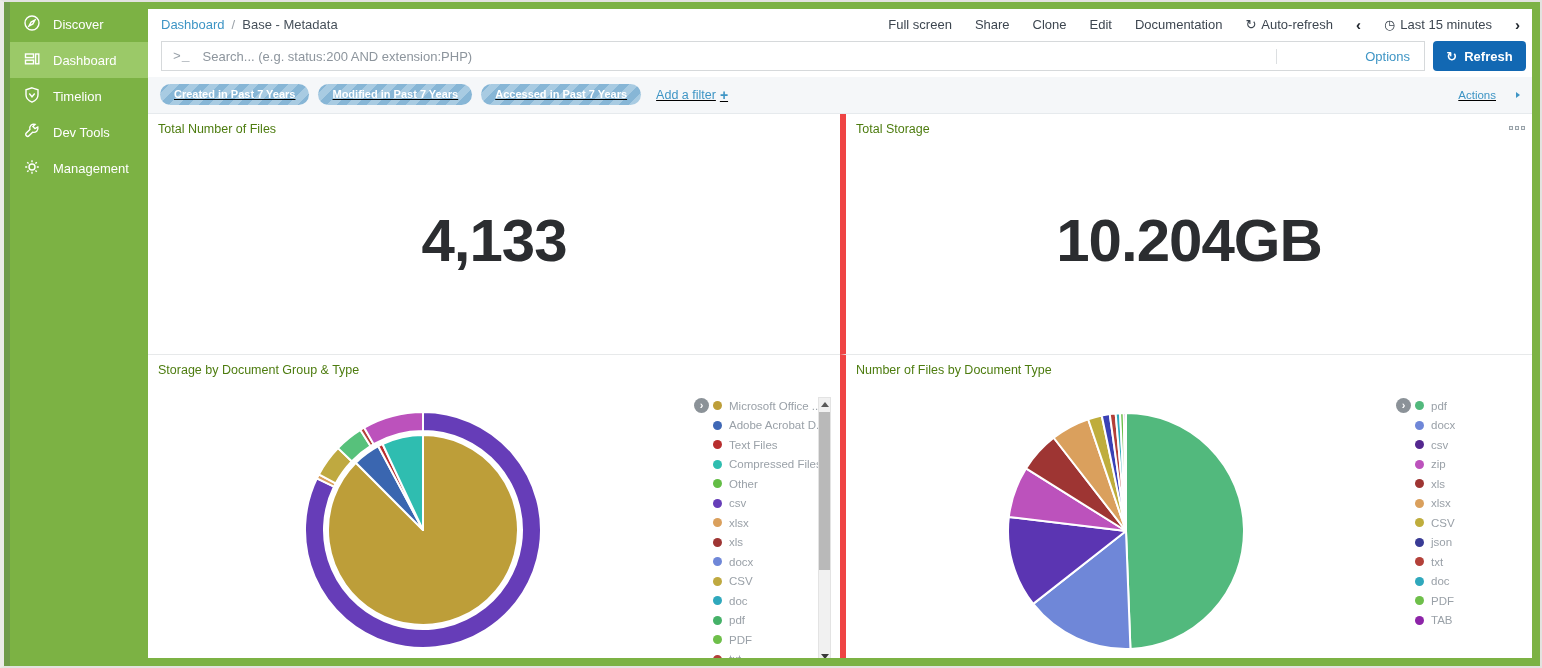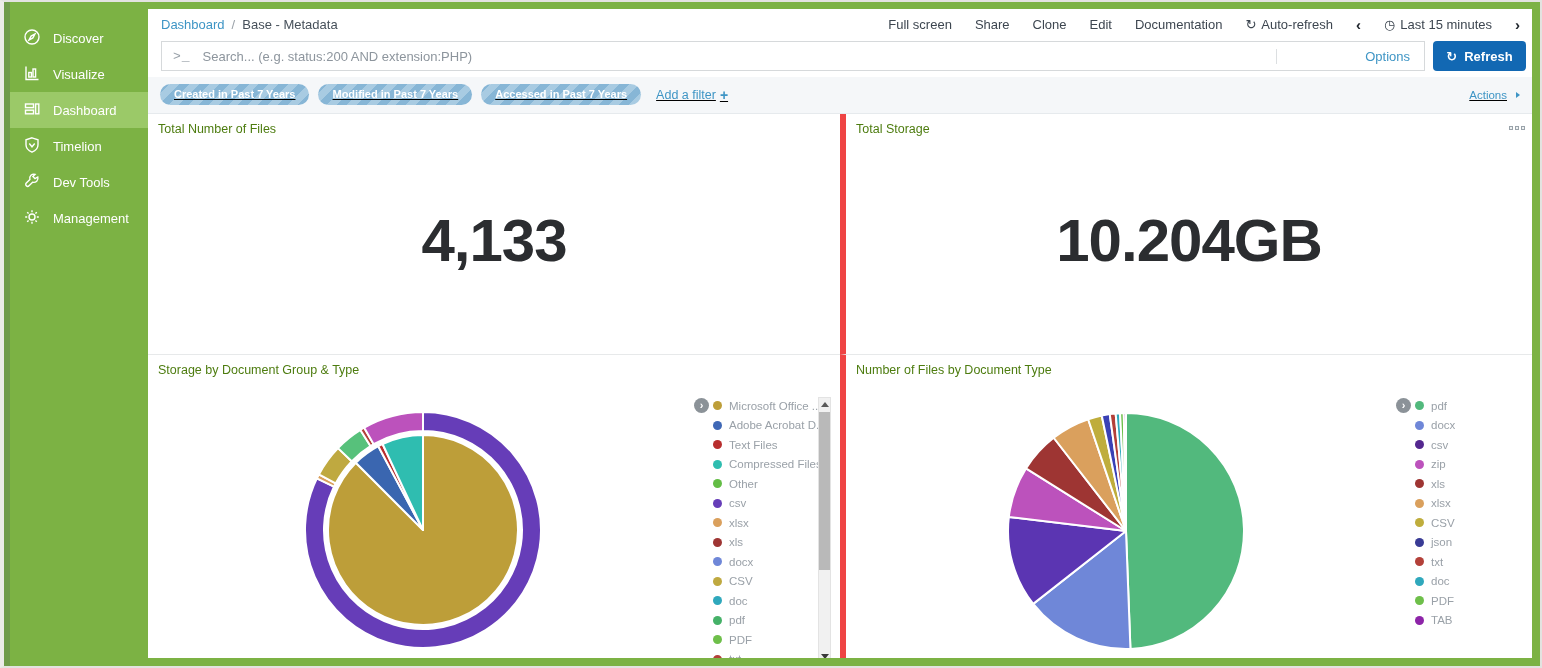--- a/index.html
+++ b/index.html
@@ -1,20 +1,20 @@
 <!DOCTYPE html>
 <html><head>
 <meta charset="utf-8">
 <style>
   html,body{margin:0;padding:0;}
   body{width:1542px;height:668px;font-family:"Liberation Sans","DejaVu Sans",sans-serif;background:#f2f2f0;}
   .window{box-sizing:border-box;width:1542px;height:668px;border:2px solid #e3e3e0;border-left:4px solid #ebebe8;display:flex;background:#7cb244;}
   
   .accent-strip{width:6px;background:#6f9b4a;flex:none;}
-  .sidebar{width:138px;flex:none;background:#7cb244;padding-top:18px;}
+  .sidebar{width:138px;flex:none;background:#7cb244;padding-top:4px;}
   .side-item{height:36px;display:flex;align-items:center;gap:12px;padding-left:13px;color:#fff;font-size:13px;cursor:pointer;}
   .side-item.active{background:#9bc968;}
   .side-item svg{flex:none;}
   
   .main{flex:1;padding:7px 8px 8px 0;box-sizing:border-box;min-width:0;}
   .content{background:#fff;height:100%;display:flex;flex-direction:column;min-width:0;}
   
   .topbar{height:27px;display:flex;align-items:center;padding:2px 12px 0 13px;font-size:13px;color:#46505a;}
   .crumb-link{color:#3e95c5;cursor:pointer;}
   .crumb-sep{color:#9aa1a8;margin:0 7px;}
@@ -31,21 +31,21 @@
   .searchbox input{flex:1;border:none;outline:none;font-size:13px;color:#46505a;font-family:inherit;}
   .searchbox input::placeholder{color:#8d959d;opacity:1;}
   .optionsbox{width:148px;border-left:1px solid #dcdfe1;display:flex;align-items:center;justify-content:flex-end;padding-right:14px;box-sizing:border-box;}
   .optionsbox span{color:#3e95c5;font-size:13px;cursor:pointer;}
   .refresh-btn{flex:none;width:93px;height:30px;background:#1268b3;color:#fff;border:none;border-radius:4px;font-size:13px;font-weight:bold;display:flex;align-items:center;justify-content:center;gap:7px;cursor:pointer;font-family:inherit;}
   
   .filterbar{background:#f5f7f9;border-bottom:1px solid #e6eaed;display:flex;align-items:center;padding:7px 12px 8px 12px;gap:9px;text-decoration:underline;}
   .pill{background:repeating-linear-gradient(135deg,#87b6d6 0 7px,#a8cbe2 7px 14px);color:#fff;font-size:11px;font-weight:bold;border-radius:12px;padding:4px 14px 5px;cursor:pointer;white-space:nowrap;}
   .add-filter{color:#3e95c5;font-size:12.5px;margin-left:6px;cursor:pointer;display:flex;align-items:center;gap:4px;}
   .add-plus{font-weight:bold;font-size:14px;}
-  .actions{margin-left:auto;color:#3e95c5;font-size:11.5px;cursor:pointer;display:flex;align-items:center;gap:9px;}
+  .actions{margin-left:auto;color:#3e95c5;font-size:11.5px;cursor:pointer;display:flex;align-items:center;gap:20px;}
   .tri-right{width:0;height:0;border-left:4px solid #3e95c5;border-top:3.5px solid transparent;border-bottom:3.5px solid transparent;}
   
   .dash{flex:1;display:grid;grid-template-columns:1fr 1fr;grid-template-rows:240px 1fr;min-height:0;}
   .panel{position:relative;background:#fff;overflow:hidden;}
   .panel.col2{border-left:6px solid #ef4444;}
   .panel.row2{border-top:1px solid #e7e9ea;padding-left:44px;}
   .panel-title{position:absolute;top:8px;left:10px;color:#4d7c0f;font-size:12.5px;z-index:3;}
   .panel-menu{position:absolute;top:12px;right:7px;display:flex;gap:2px;cursor:pointer;z-index:3;}
   .panel-menu .sq{width:4px;height:4px;border:1px solid #9aa3aa;background:#eef1f2;box-sizing:border-box;}
   .metric{position:absolute;inset:0;display:flex;align-items:center;justify-content:center;padding-top:12px;font-size:60px;font-weight:bold;color:#2b2d30;letter-spacing:-1px;}
@@ -71,30 +71,20 @@
 
   <nav class="sidebar">
     <div class="side-item">
       <span>
         <svg width="18" height="18" viewBox="0 0 18 18" fill="none" stroke="#fff" stroke-width="1.4">
             <circle cx="9" cy="9" r="7"></circle>
             <path d="M12 6 L9.9 9.9 L6 12 L8.1 8.1 Z"></path>
           </svg>
       </span>
       <span>Discover</span>
-    </div>
-    <div class="side-item">
-      <span>
-        <svg width="18" height="18" viewBox="0 0 18 18" fill="none" stroke="#fff" stroke-width="1.4">
-            <path d="M3 2.5 V15.5 H15.5"></path>
-            <rect x="5.8" y="8.5" width="2.6" height="4.5"></rect>
-            <rect x="10" y="5" width="2.6" height="8"></rect>
-          </svg>
-      </span>
-      <span>Visualize</span>
     </div>
     <div class="side-item active">
       <span>
         <svg width="18" height="18" viewBox="0 0 18 18" fill="none" stroke="#fff" stroke-width="1.4">
             <rect x="2.5" y="4" width="8" height="3.6"></rect>
             <rect x="2.5" y="10.2" width="8" height="3.6"></rect>
             <rect x="12.6" y="4" width="3.2" height="9.8"></rect>
           </svg>
       </span>
       <span>Dashboard</span>

